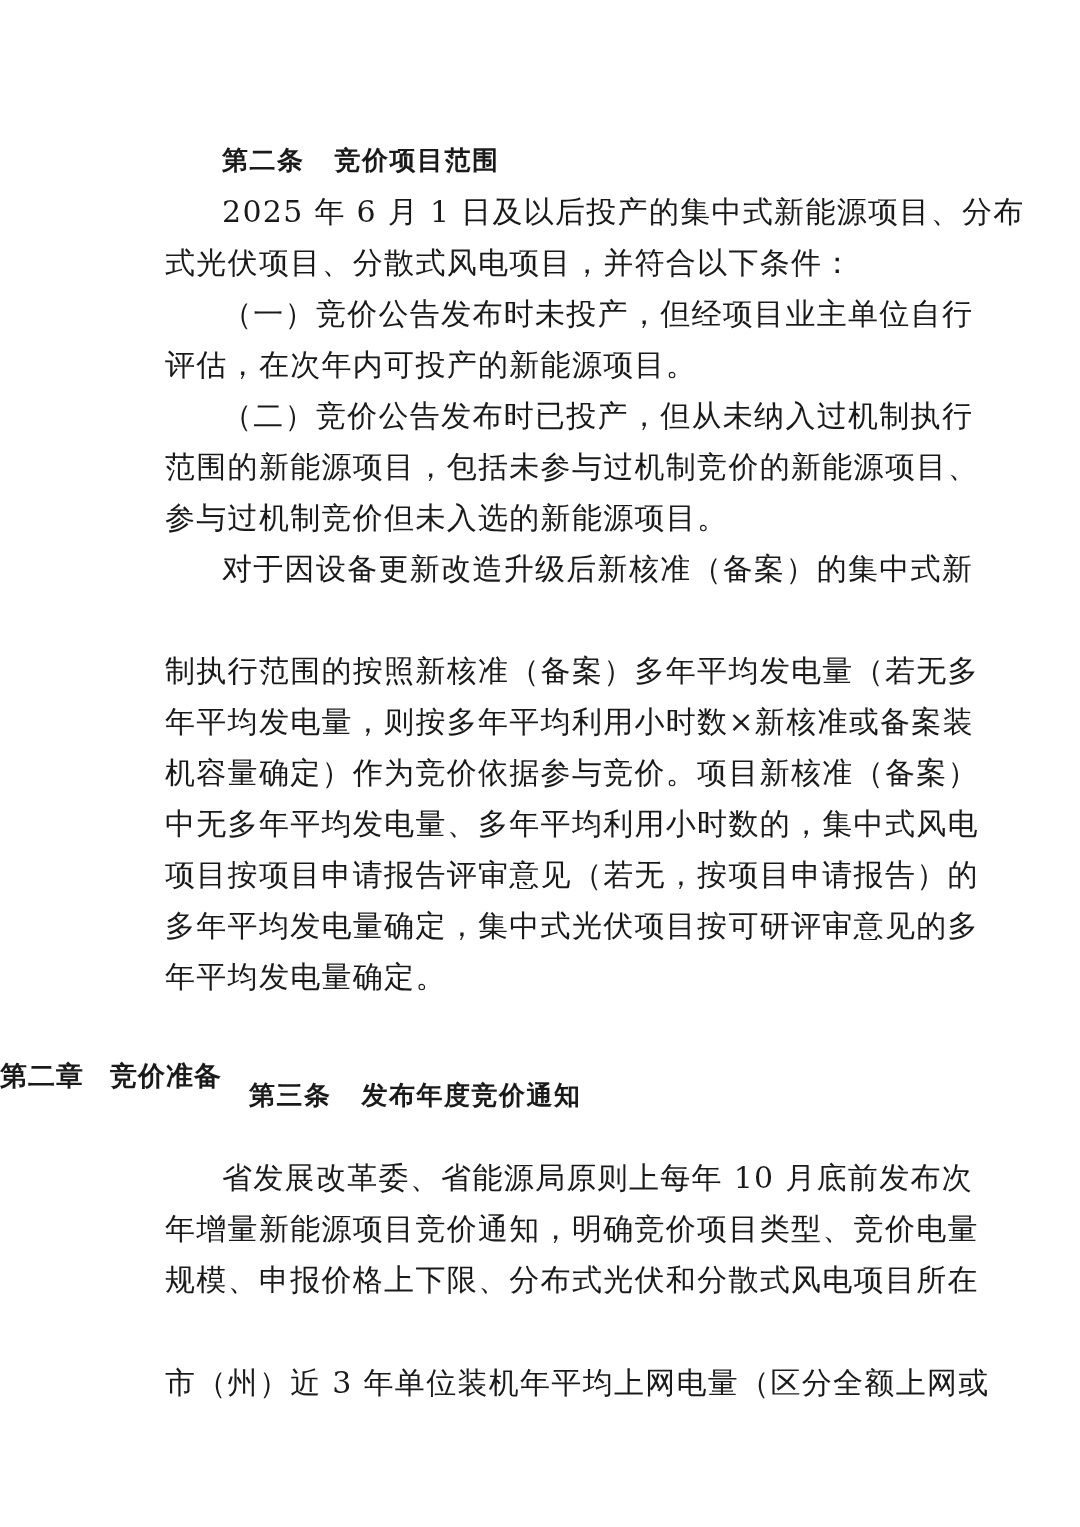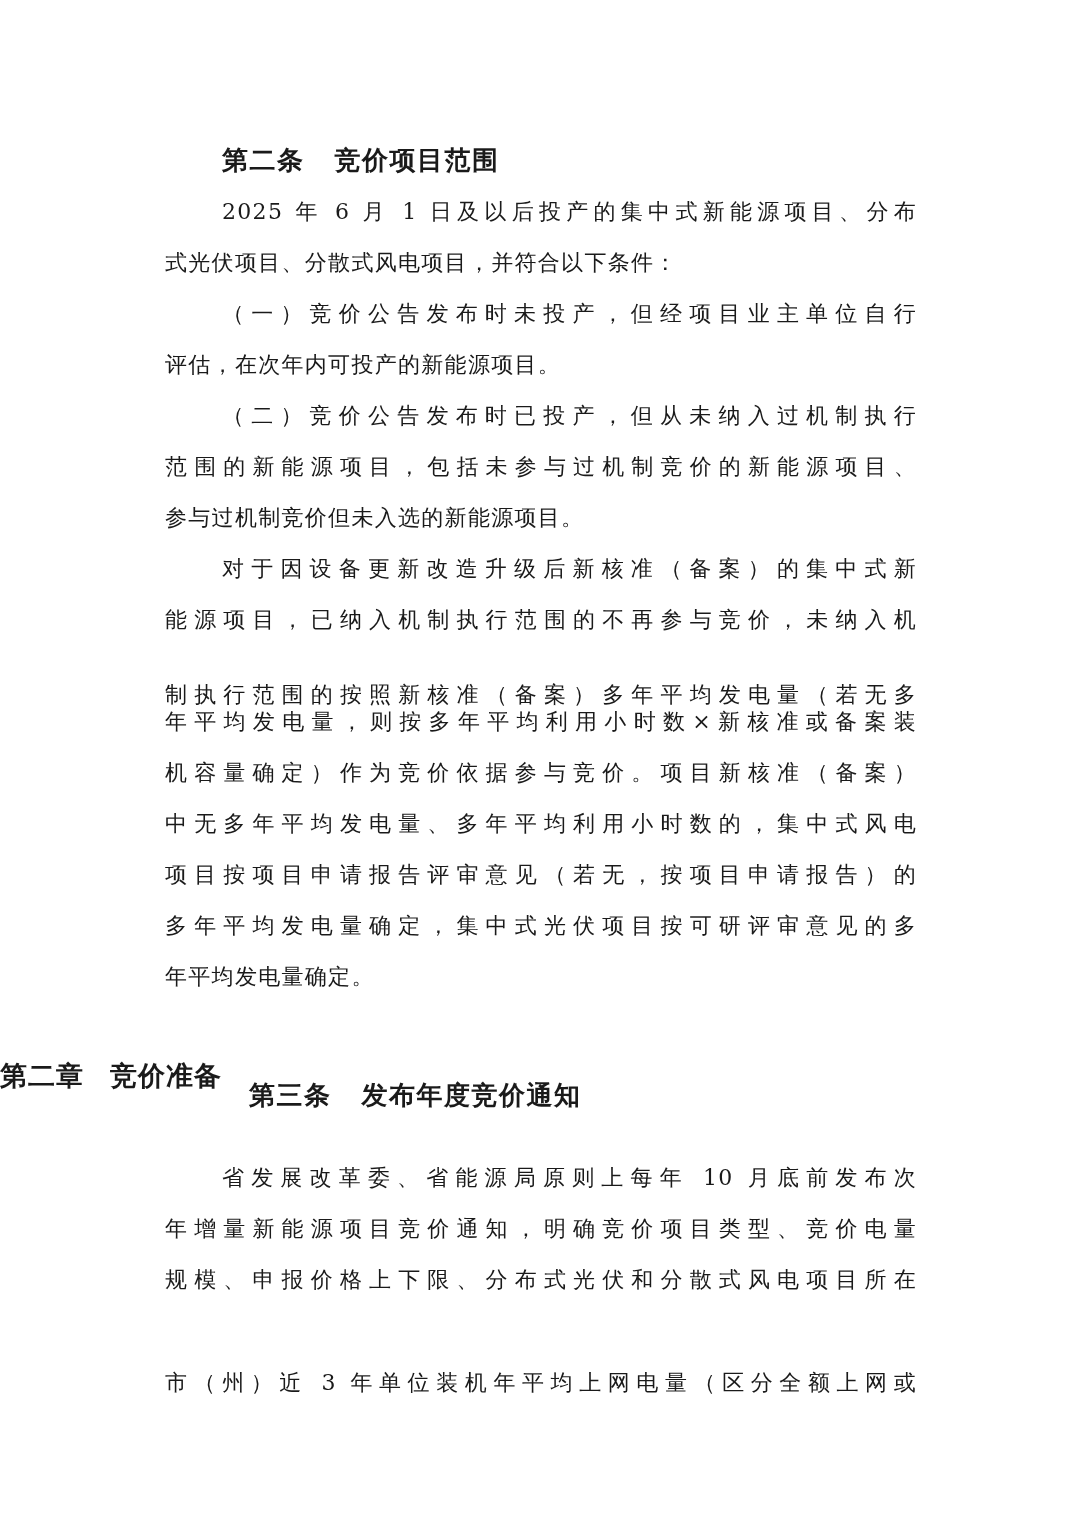--- a/index.html
+++ b/index.html
@@ -19,21 +19,21 @@
       position: absolute;
       left: 0;
       top: 0;
       width: 1080px;
       height: 1527px;
     }
     .line {
       position: absolute;
       left: 165px;
       width: 752px;
-      font-size: 22px;
+      font-size: 30px;
       line-height: 34px;
       white-space: nowrap;
       letter-spacing: 1.3px;
     }
     .indent { left: 222px; width: 695px; }
     .justify {
       text-align: justify;
       text-align-last: justify;
     }
     .article-heading {
@@ -72,22 +72,21 @@
   <div class="line" style="top:246px;">式光伏项目、分散式风电项目，并符合以下条件：</div>
 
   <div class="line indent justify" style="top:297px;">（一）竞价公告发布时未投产，但经项目业主单位自行</div>
   <div class="line" style="top:348px;">评估，在次年内可投产的新能源项目。</div>
 
   <div class="line justify" style="top:450px;">范围的新能源项目，包括未参与过机制竞价的新能源项目、</div>
   <div class="line indent justify" style="top:399px;">（二）竞价公告发布时已投产，但从未纳入过机制执行</div>
   <div class="line" style="top:501px;">参与过机制竞价但未入选的新能源项目。</div>
 
   <div class="line indent justify" style="top:552px;">对于因设备更新改造升级后新核准（备案）的集中式新</div>
-  <div class="line justify" style="top:603px;">能源项目，已纳入机制执行范围的不再参与竞价，未纳入机</div>
-  <div class="line justify" style="top:678px;">制执行范围的按照新核准（备案）多年平均发电量（若无多</div>
+  <div class="line justify" style="top:654px;">制执行范围的按照新核准（备案）多年平均发电量（若无多</div>
   <div class="line justify" style="top:705px;">年平均发电量，则按多年平均利用小时数×新核准或备案装</div>
   <div class="line justify" style="top:756px;">机容量确定）作为竞价依据参与竞价。项目新核准（备案）</div>
   <div class="line justify" style="top:807px;">中无多年平均发电量、多年平均利用小时数的，集中式风电</div>
   <div class="line justify" style="top:858px;">项目按项目申请报告评审意见（若无，按项目申请报告）的</div>
   <div class="line justify" style="top:909px;">多年平均发电量确定，集中式光伏项目按可研评审意见的多</div>
   <div class="line" style="top:960px;">年平均发电量确定。</div>
 
   <div class="chapter-heading" style="top:1058px;">
     <span>第二章</span><span class="gap"></span><span>竞价准备</span>
   </div>

